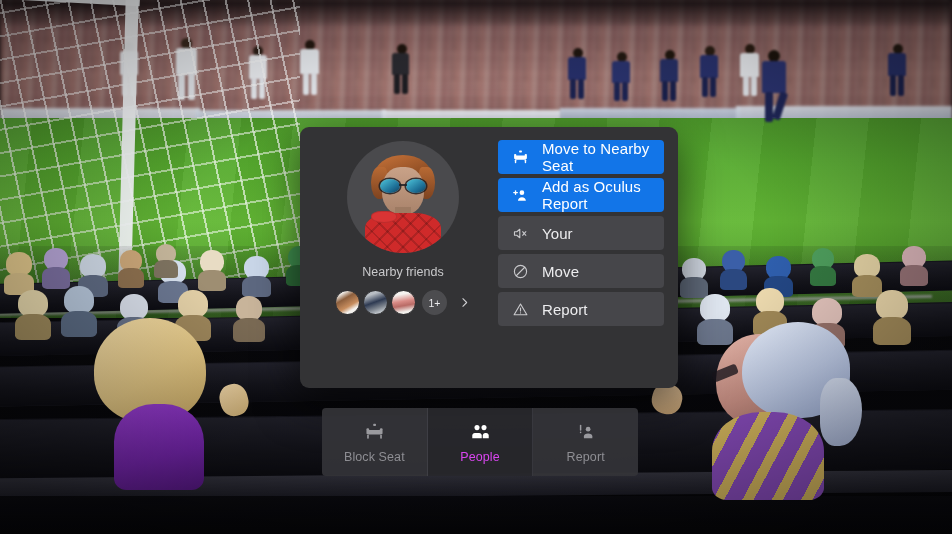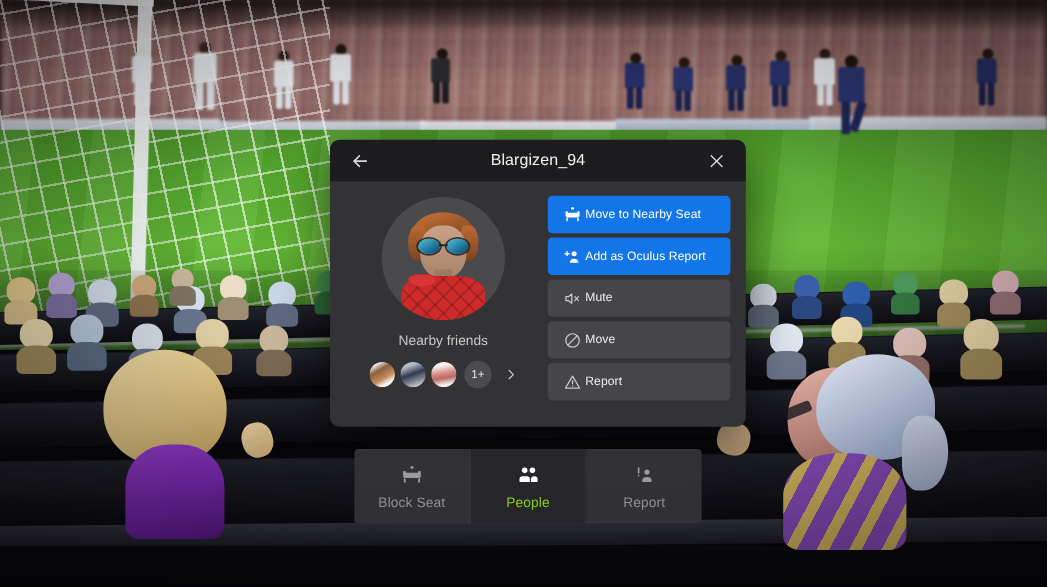--- a/index.html
+++ b/index.html
@@ -330,22 +330,22 @@
     font-family: inherit;
   }
   .action-btn.primary { background: #1275e8; }
   .action-btn.secondary { background: #46464a; }
   .action-ico {
     width: 22px; height: 22px;
     display: flex; align-items: center; justify-content: center;
     flex: none;
   }
   .action-label {
-    margin-left: 1px;
-    font-size: 11px;
+    margin-left: 11px;
+    font-size: 15px;
     color: #ffffff;
     letter-spacing: .1px;
   }
   .action-btn.secondary .action-label { color: #ededef; }
 
   
   .bottom-nav {
     position: absolute;
     left: 322px; top: 408px;
     width: 316px; height: 68px;
@@ -365,21 +365,21 @@
     border-right: 1px solid rgba(90,90,96,.35);
   }
   .nav-tab:last-child { border-right: none; }
   .nav-tab.active { background: rgba(40,40,44,.96); }
   .nav-ico { height: 22px; display: flex; align-items: flex-end; }
   .nav-label {
     font-size: 12.5px;
     color: #8e8e93;
     letter-spacing: .1px;
   }
-  .nav-tab.active .nav-label { color: #84cc16; }
+  .nav-tab.active .nav-label { color: #d946ef; }
 </style>
 </head>
 <body>
 
 <div id="stage">
 
   <div class="scene">
 
     <div class="stands"></div>
     <div class="stands-dark-top"></div>
@@ -617,35 +617,20 @@
         <div class="ba-hand" style="left:-38px;top:62px;width:30px;height:30px;
              background:linear-gradient(160deg,#e9c9a0,#cfa978);transform:rotate(14deg);"></div>
       </div>
     </div>
 
     <div class="vignette"></div>
   </div>
 
   <div class="panel">
 
-    <div class="panel-titlebar">
-      <div class="tb-btn back">
-        <svg width="19" height="19" viewBox="0 0 24 24" fill="none" stroke="#d8d8da" stroke-width="1.8" stroke-linecap="round" stroke-linejoin="round">
-          <path d="M19 12H5"></path>
-            <path d="M11 18l-6-6 6-6"></path>
-        </svg>
-      </div>
-      <div class="panel-title">Blargizen_94</div>
-      <div class="tb-btn close">
-        <svg width="17" height="17" viewBox="0 0 24 24" fill="none" stroke="#d8d8da" stroke-width="1.8" stroke-linecap="round">
-          <path d="M5 5l14 14"></path>
-            <path d="M19 5L5 19"></path>
-        </svg>
-      </div>
-    </div>
 
     <div class="panel-body">
 
       <div class="profile-col">
         <div class="avatar-circle">
           <div class="a-hair"></div>
           <div class="a-hair-side"></div>
           <div class="a-hair-side r"></div>
           <div class="a-face"></div>
           <div class="a-neck"></div>
@@ -704,21 +689,21 @@
         </button>
 
         <button class="action-btn secondary">
           <span class="action-ico">
             <svg width="17" height="17" viewBox="0 0 24 24" fill="none" stroke="#c9c9cc" stroke-width="1.6" stroke-linecap="round" stroke-linejoin="round">
               <path d="M3.5 9.5h3.2L11 6v12l-4.3-3.5H3.5z"></path>
               <path d="M15 9.5l4.5 5"></path>
                 <path d="M19.5 9.5l-4.5 5"></path>
             </svg>
           </span>
-          <span class="action-label">Mute</span>
+          <span class="action-label">Your</span>
         </button>
 
         <button class="action-btn secondary">
           <span class="action-ico">
             <svg width="17" height="17" viewBox="0 0 24 24" fill="none" stroke="#c9c9cc" stroke-width="1.6" stroke-linecap="round">
               <circle cx="12" cy="12" r="8.6"></circle>
               <path d="M6 18L18 6"></path>
             </svg>
           </span>
           <span class="action-label">Move</span>

